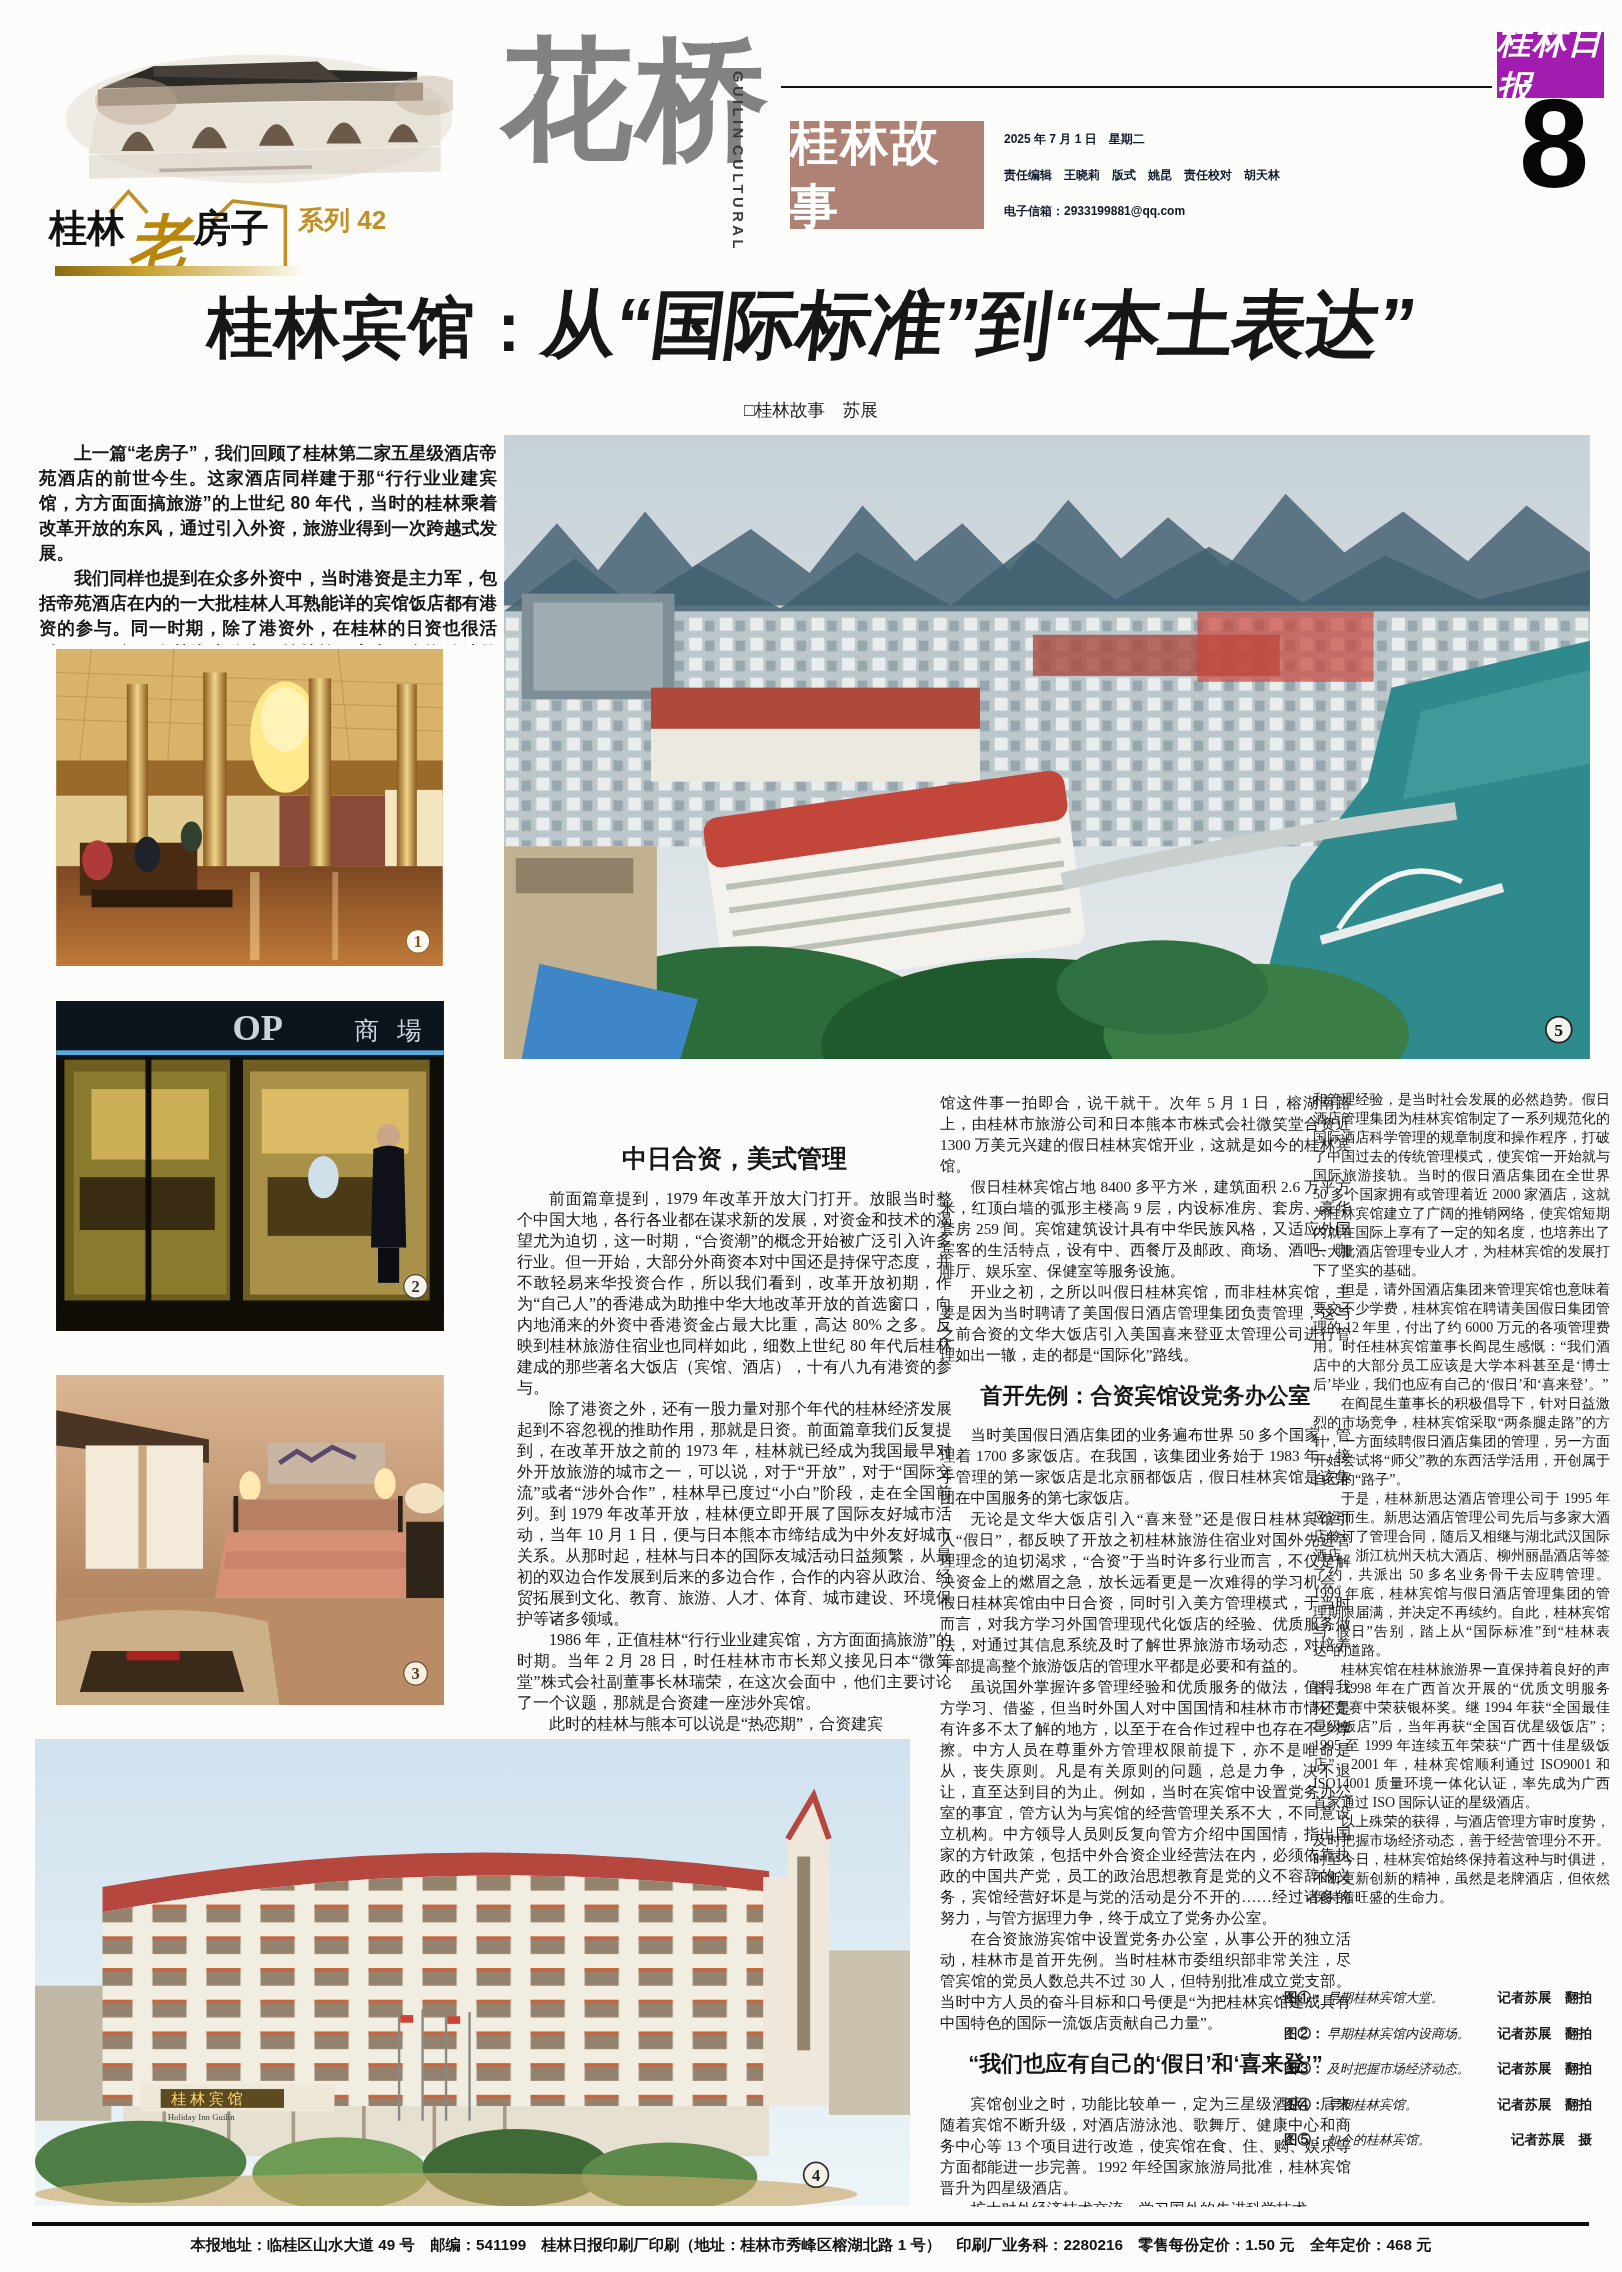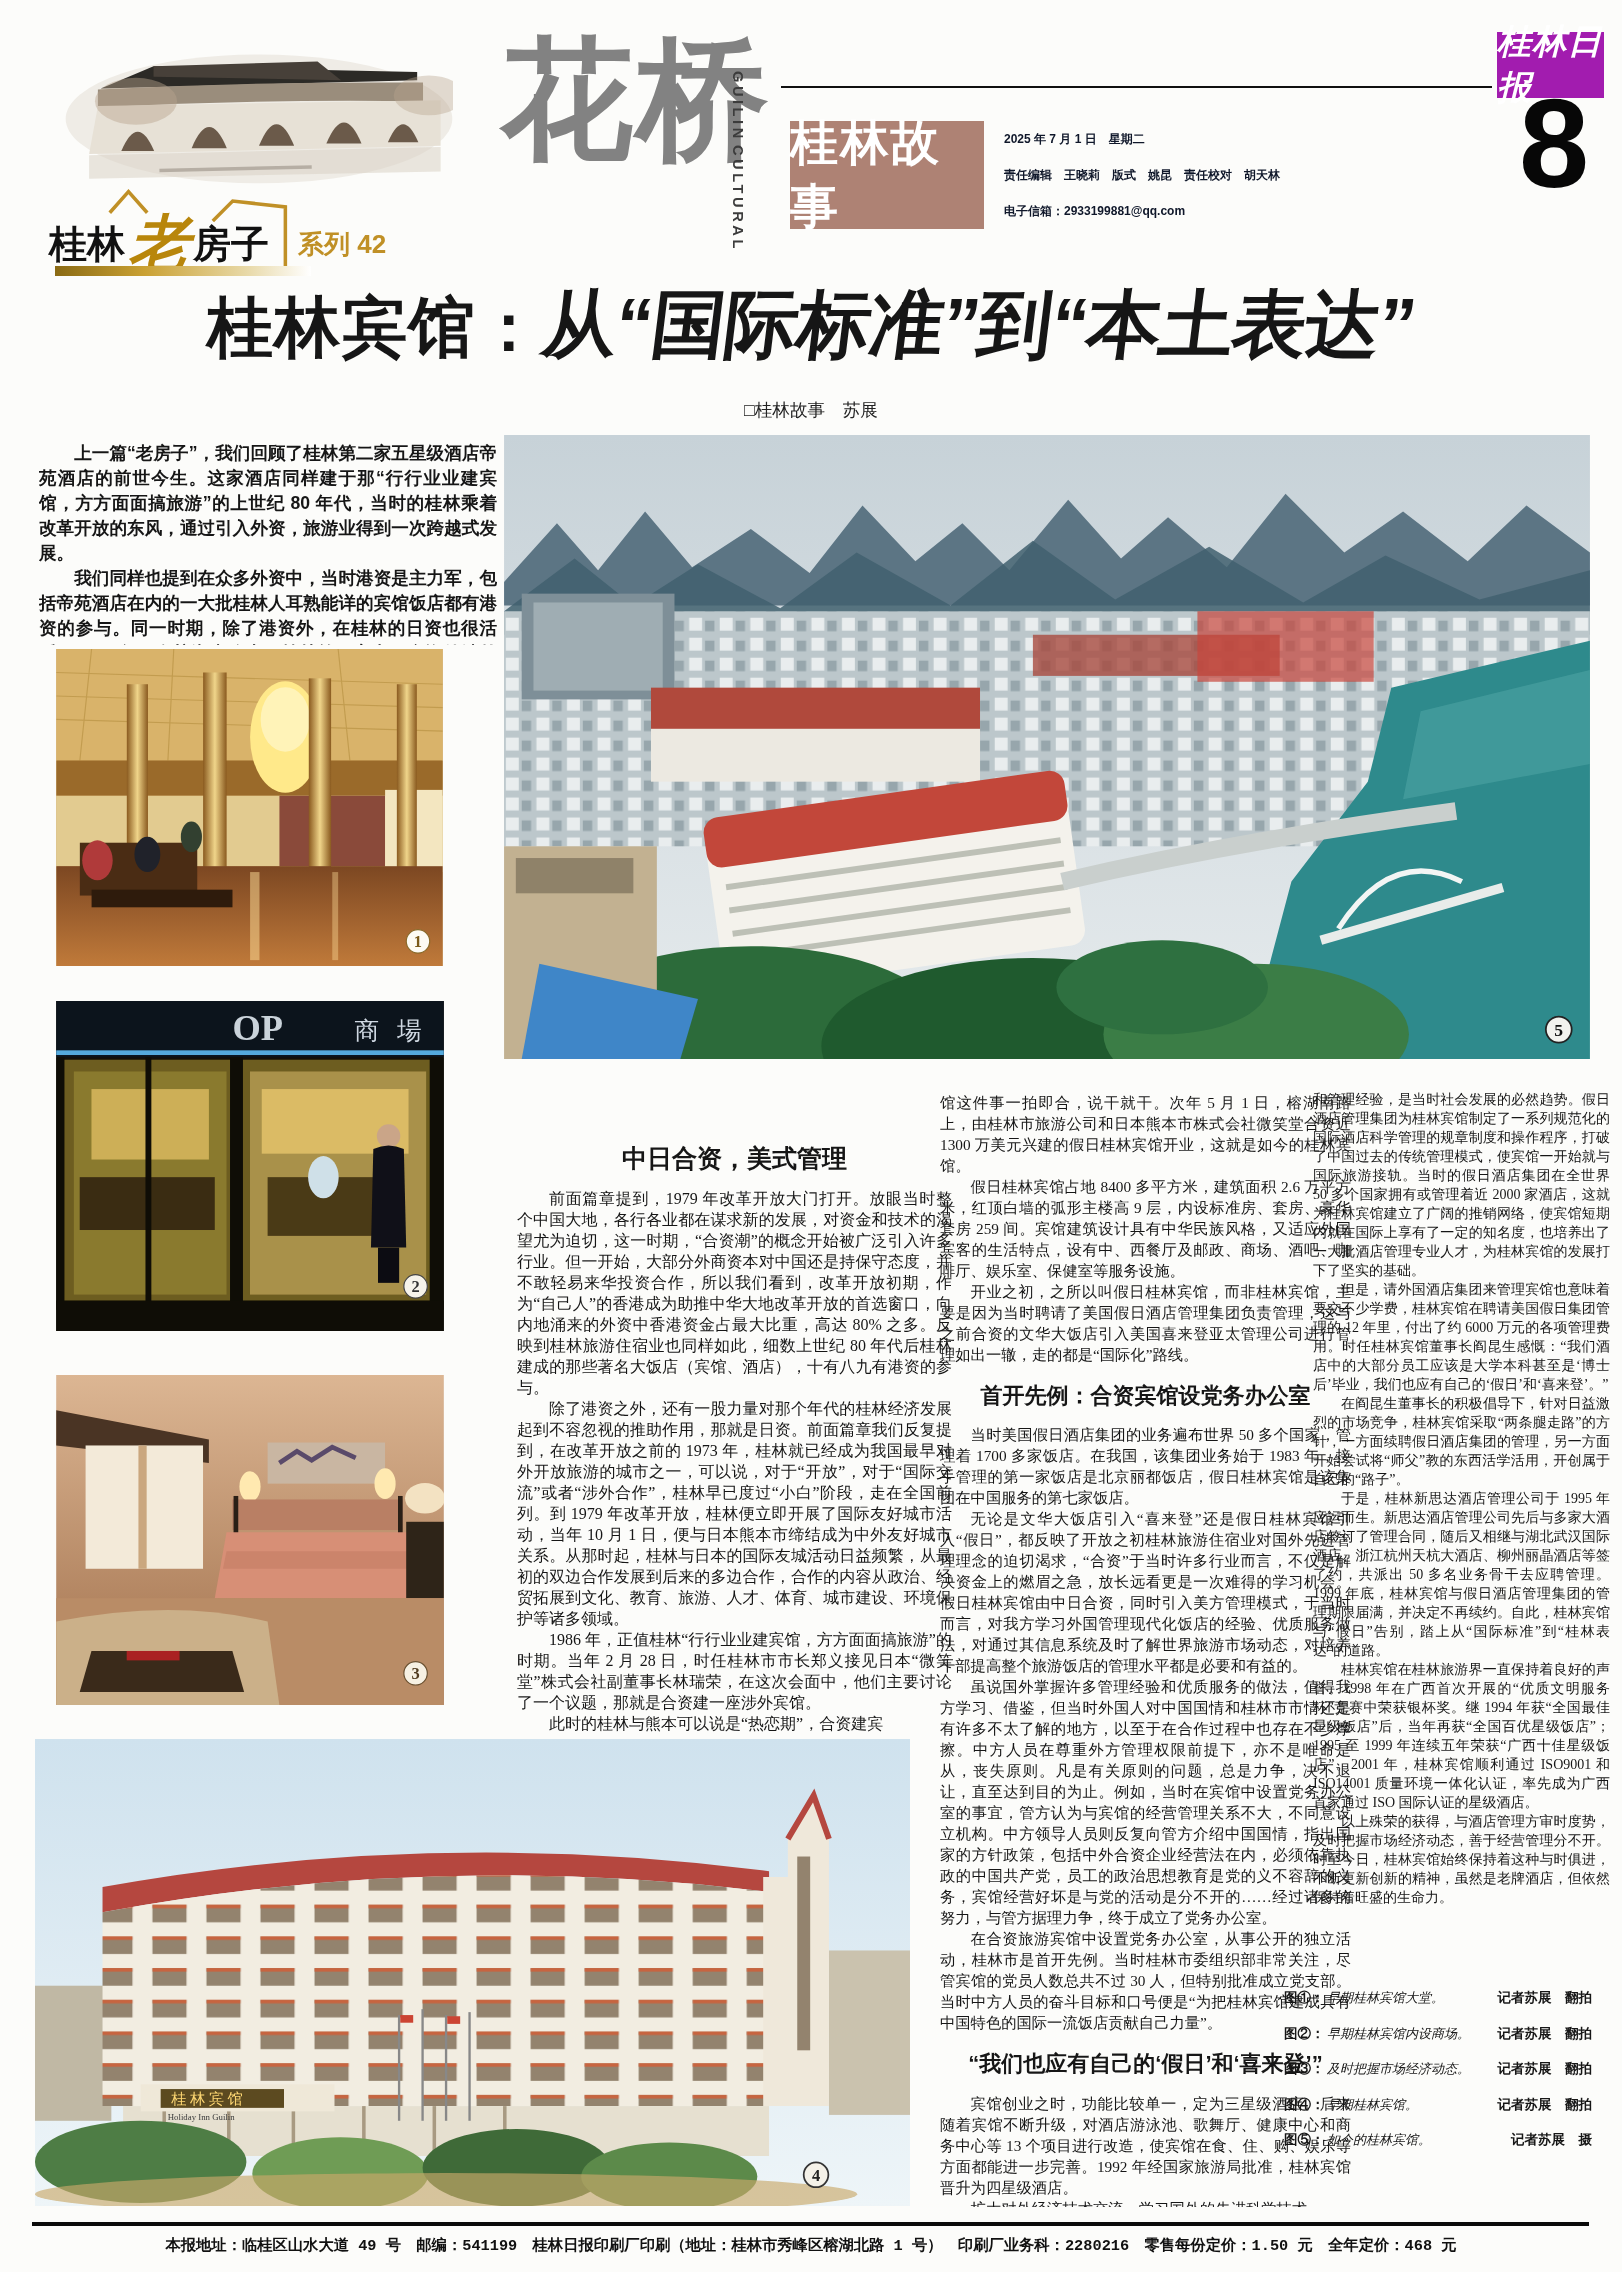--- a/index.html
+++ b/index.html
@@ -22,21 +22,21 @@
   #date-block{left:1004px;top:121px;font-family:"Liberation Sans",sans-serif;font-weight:700;
               font-size:12px;line-height:36px;color:#0f172a;white-space:nowrap}
   #paper-box{left:1497px;top:32px;width:107px;height:66px;background:#a21caf;color:#fff;
              display:flex;align-items:center;justify-content:center;
              font-size:34px;font-weight:700;font-style:italic;letter-spacing:1.2px}
   #page-num{left:1519px;top:81px;font-family:"Liberation Sans",sans-serif;font-weight:900;
             font-size:126px;line-height:1;color:#070707}
 
   
   #badge-roof{left:39px;top:187px;width:282px;height:96px}
-  #badge{left:49px;top:203px;display:flex;align-items:center;white-space:nowrap}
+  #badge{left:49px;top:203px;display:flex;align-items:flex-start;white-space:nowrap}
   .badge-black{font-weight:700;font-size:38px;color:#111}
   .badge-gold{font-family:"Liberation Serif",serif;font-style:italic;font-weight:700;
               font-size:61px;color:#b8860b;margin:0 3.5px}
   .badge-series{font-family:"Liberation Sans",sans-serif;font-weight:700;font-size:26px;
                 color:#c09026;margin-left:29px}
   #badge-bar{left:55px;top:266px;width:256px;height:10px;
              background:linear-gradient(90deg,#8a6a14,#caa133 35%,#e8d9a8 75%,#ffffff)}
 
   
   #headline{left:82px;top:276px;width:1457px;text-align:center;white-space:nowrap}
@@ -72,21 +72,21 @@
   
   #captions{left:1284px;top:1989px;width:308px}
   .cap-row{display:flex;align-items:flex-end;margin-bottom:17.6px;white-space:nowrap}
   .cap-no{font-family:"Liberation Sans",sans-serif;font-weight:700;font-size:13.5px}
   .cap-text{font-size:13px;font-style:italic;flex:1;margin-left:2.4px;overflow:hidden}
   .cap-credit{font-family:"Liberation Sans",sans-serif;font-weight:700;font-size:13.5px;margin-left:7px}
 
   
   #footer-rule{left:32px;top:2222px;width:1557px;height:4.1px;background:#0a0a0a}
   #footer-text{left:0;top:2235px;width:1622px;text-align:center;
-               font-family:Liberation Mono, monospace;font-weight:700;font-size:15.3px;color:#111}
+               font-family:Liberation Sans, sans-serif;font-weight:700;font-size:15.3px;color:#111}
 </style>
 </head>
 <body>
 
 <div id="page">
 
   <div class="abs" id="bridge-art">
     <svg viewBox="0 0 660 268">
       <rect x="0" y="0" width="660" height="268" fill="#fcfcfa"></rect>
       <ellipse cx="330" cy="150" rx="330" ry="110" fill="#efece6"></ellipse>

